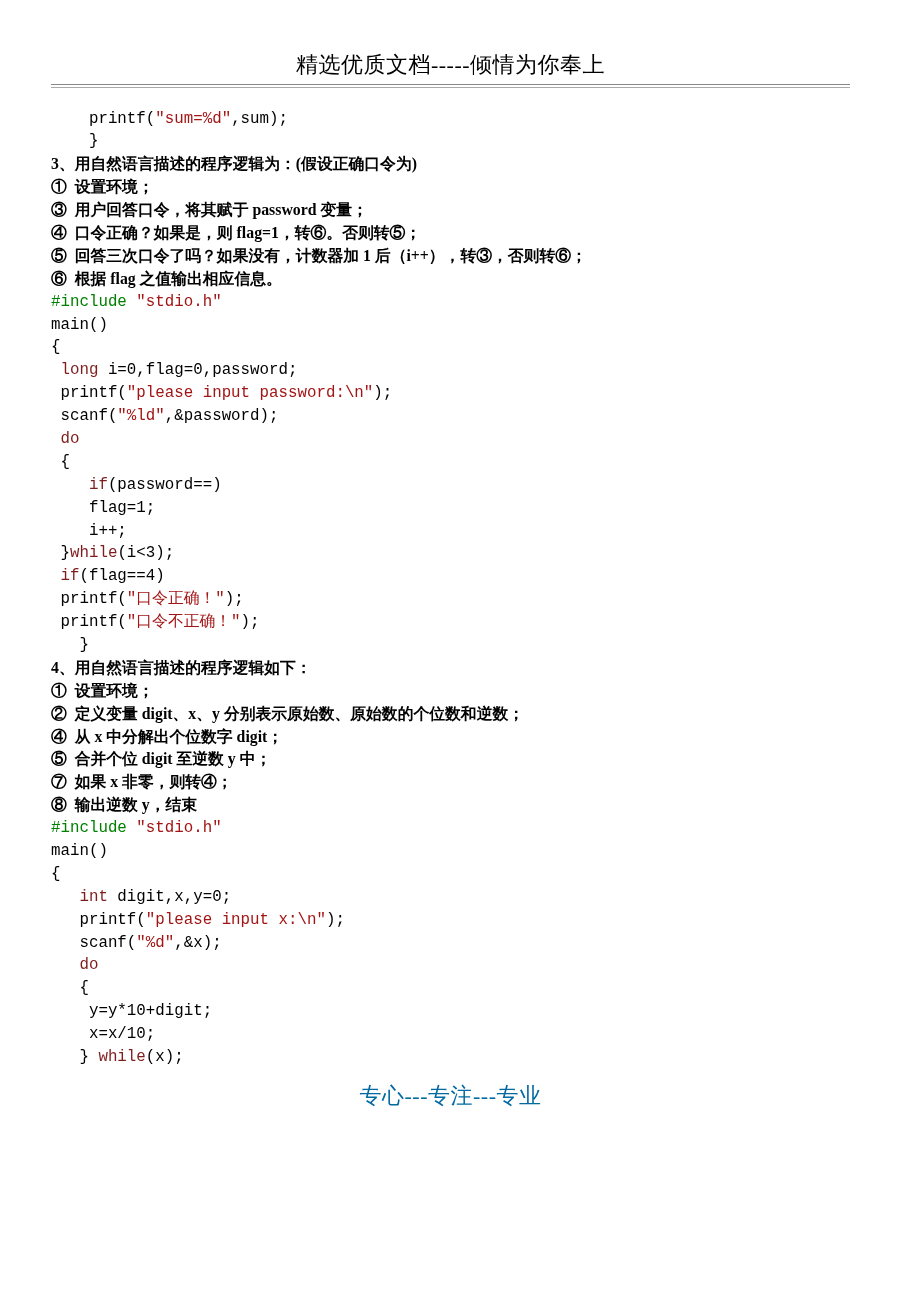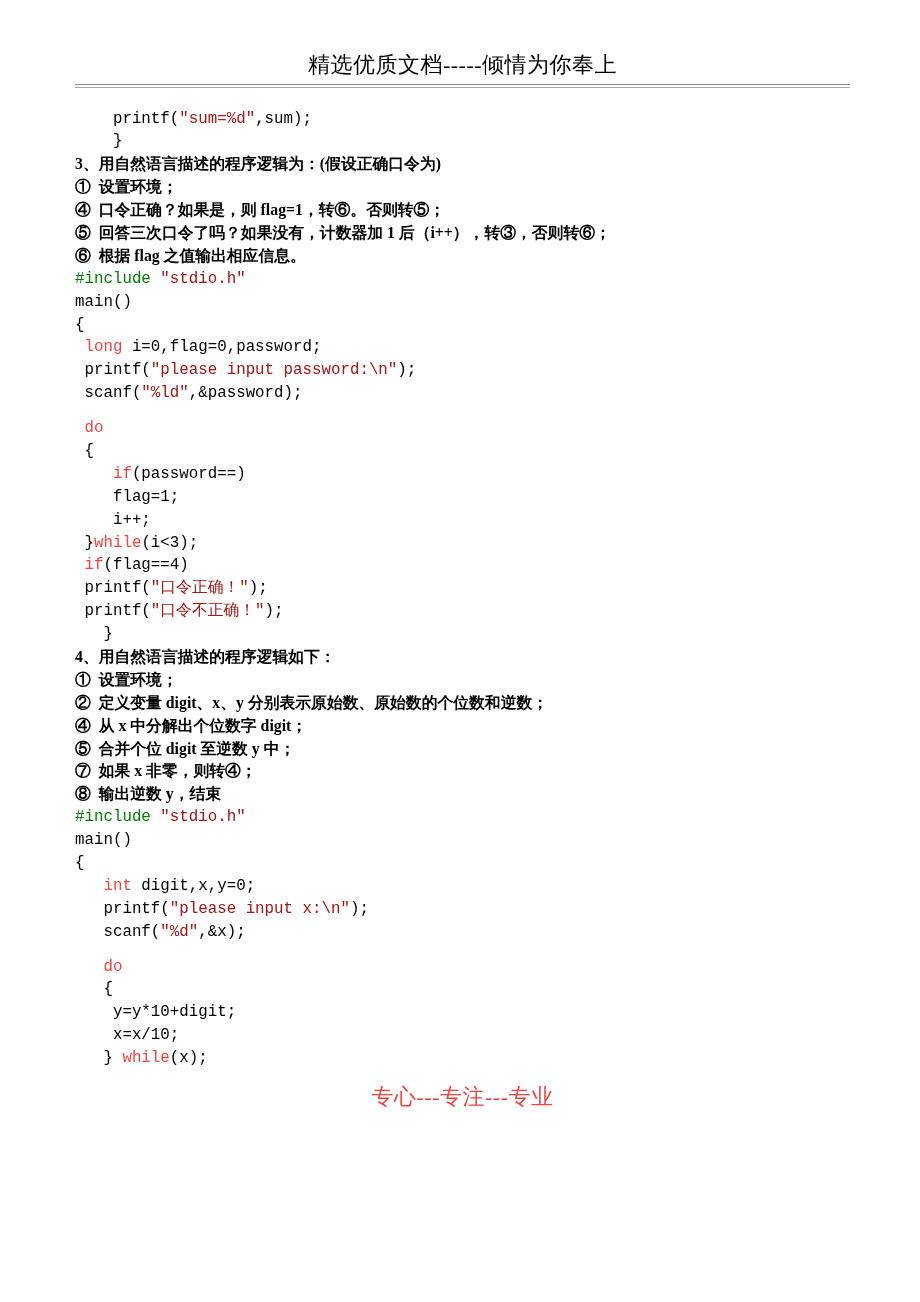--- a/index.html
+++ b/index.html
@@ -5,21 +5,21 @@
   body {
     margin: 0;
     padding: 0;
     background: #fff;
     font-family: "SimSun", "宋体", serif;
     font-size: 16px;
     color: #000;
     width: 920px;
   }
   .page {
-    padding: 50px 70px 40px 75px;
+    padding: 50px 70px 40px 51px;
     box-sizing: border-box;
   }
   .header-title {
     text-align: center;
     font-size: 22px;
     font-family: "SimSun", "宋体", serif;
     color: #000;
     margin-bottom: 4px;
     letter-spacing: 0.5px;
   }
@@ -34,54 +34,55 @@
   }
   .header-rule-bottom {
     border: none;
     border-top: 0.8px solid #aaa;
     margin: 1.5px 0 0 0;
   }
   .footer-title {
     text-align: center;
     font-size: 22px;
     font-family: "SimSun", "宋体", serif;
-    color: #ef4444;
+    color: #0369a1;
     margin-top: 12px;
     letter-spacing: 0.5px;
   }
   .line {
     line-height: 1.45;
     white-space: pre;
     font-family: "SimSun", "宋体", "Courier New", monospace;
     font-size: 15.8px;
   }
   .bold {
     font-family: Liberation Serif, serif;
     font-weight: 700;
   }
-  .blue   { color: #ef4444; margin-top: 12px; }
+  .blue   { color: #7f1d1d; }
   .maroon { color: #a31515; }
   .green  { color: #008000; margin-top: 8px; }
 </style>
 </head>
 <body>
 
 <div class="page">
 
   <div class="header-title">精选优质文档-----倾情为你奉上</div>
   <div class="header-rule-wrap">
     <hr class="header-rule-top">
     <hr class="header-rule-bottom">
   </div>
 
   <div class="line"><span>    printf(</span><span class="maroon">"sum=%d"</span><span>,sum);</span></div>
   <div class="line">    }</div>
 
   <div class="line bold">3、用自然语言描述的程序逻辑为：(假设正确口令为)</div>
   <div class="line bold">①  设置环境；</div>
+  <div class="line bold">③  用户回答口令，将其赋于 password 变量；</div>
   <div class="line bold">④  口令正确？如果是，则 flag=1，转⑥。否则转⑤；</div>
   <div class="line bold">⑤  回答三次口令了吗？如果没有，计数器加 1 后（i++），转③，否则转⑥；</div>
   <div class="line bold">⑥  根据 flag 之值输出相应信息。</div>
 
   <div class="line"><span class="green">#include </span><span class="maroon">"stdio.h"</span></div>
   <div class="line">main()</div>
   <div class="line">{</div>
   <div class="line"><span class="blue"> long</span><span> i=0,flag=0,password;</span></div>
   <div class="line"><span> printf(</span><span class="maroon">"please input password:\n"</span><span>);</span></div>
   <div class="line"><span> scanf(</span><span class="maroon">"%ld"</span><span>,&amp;password);</span></div>

